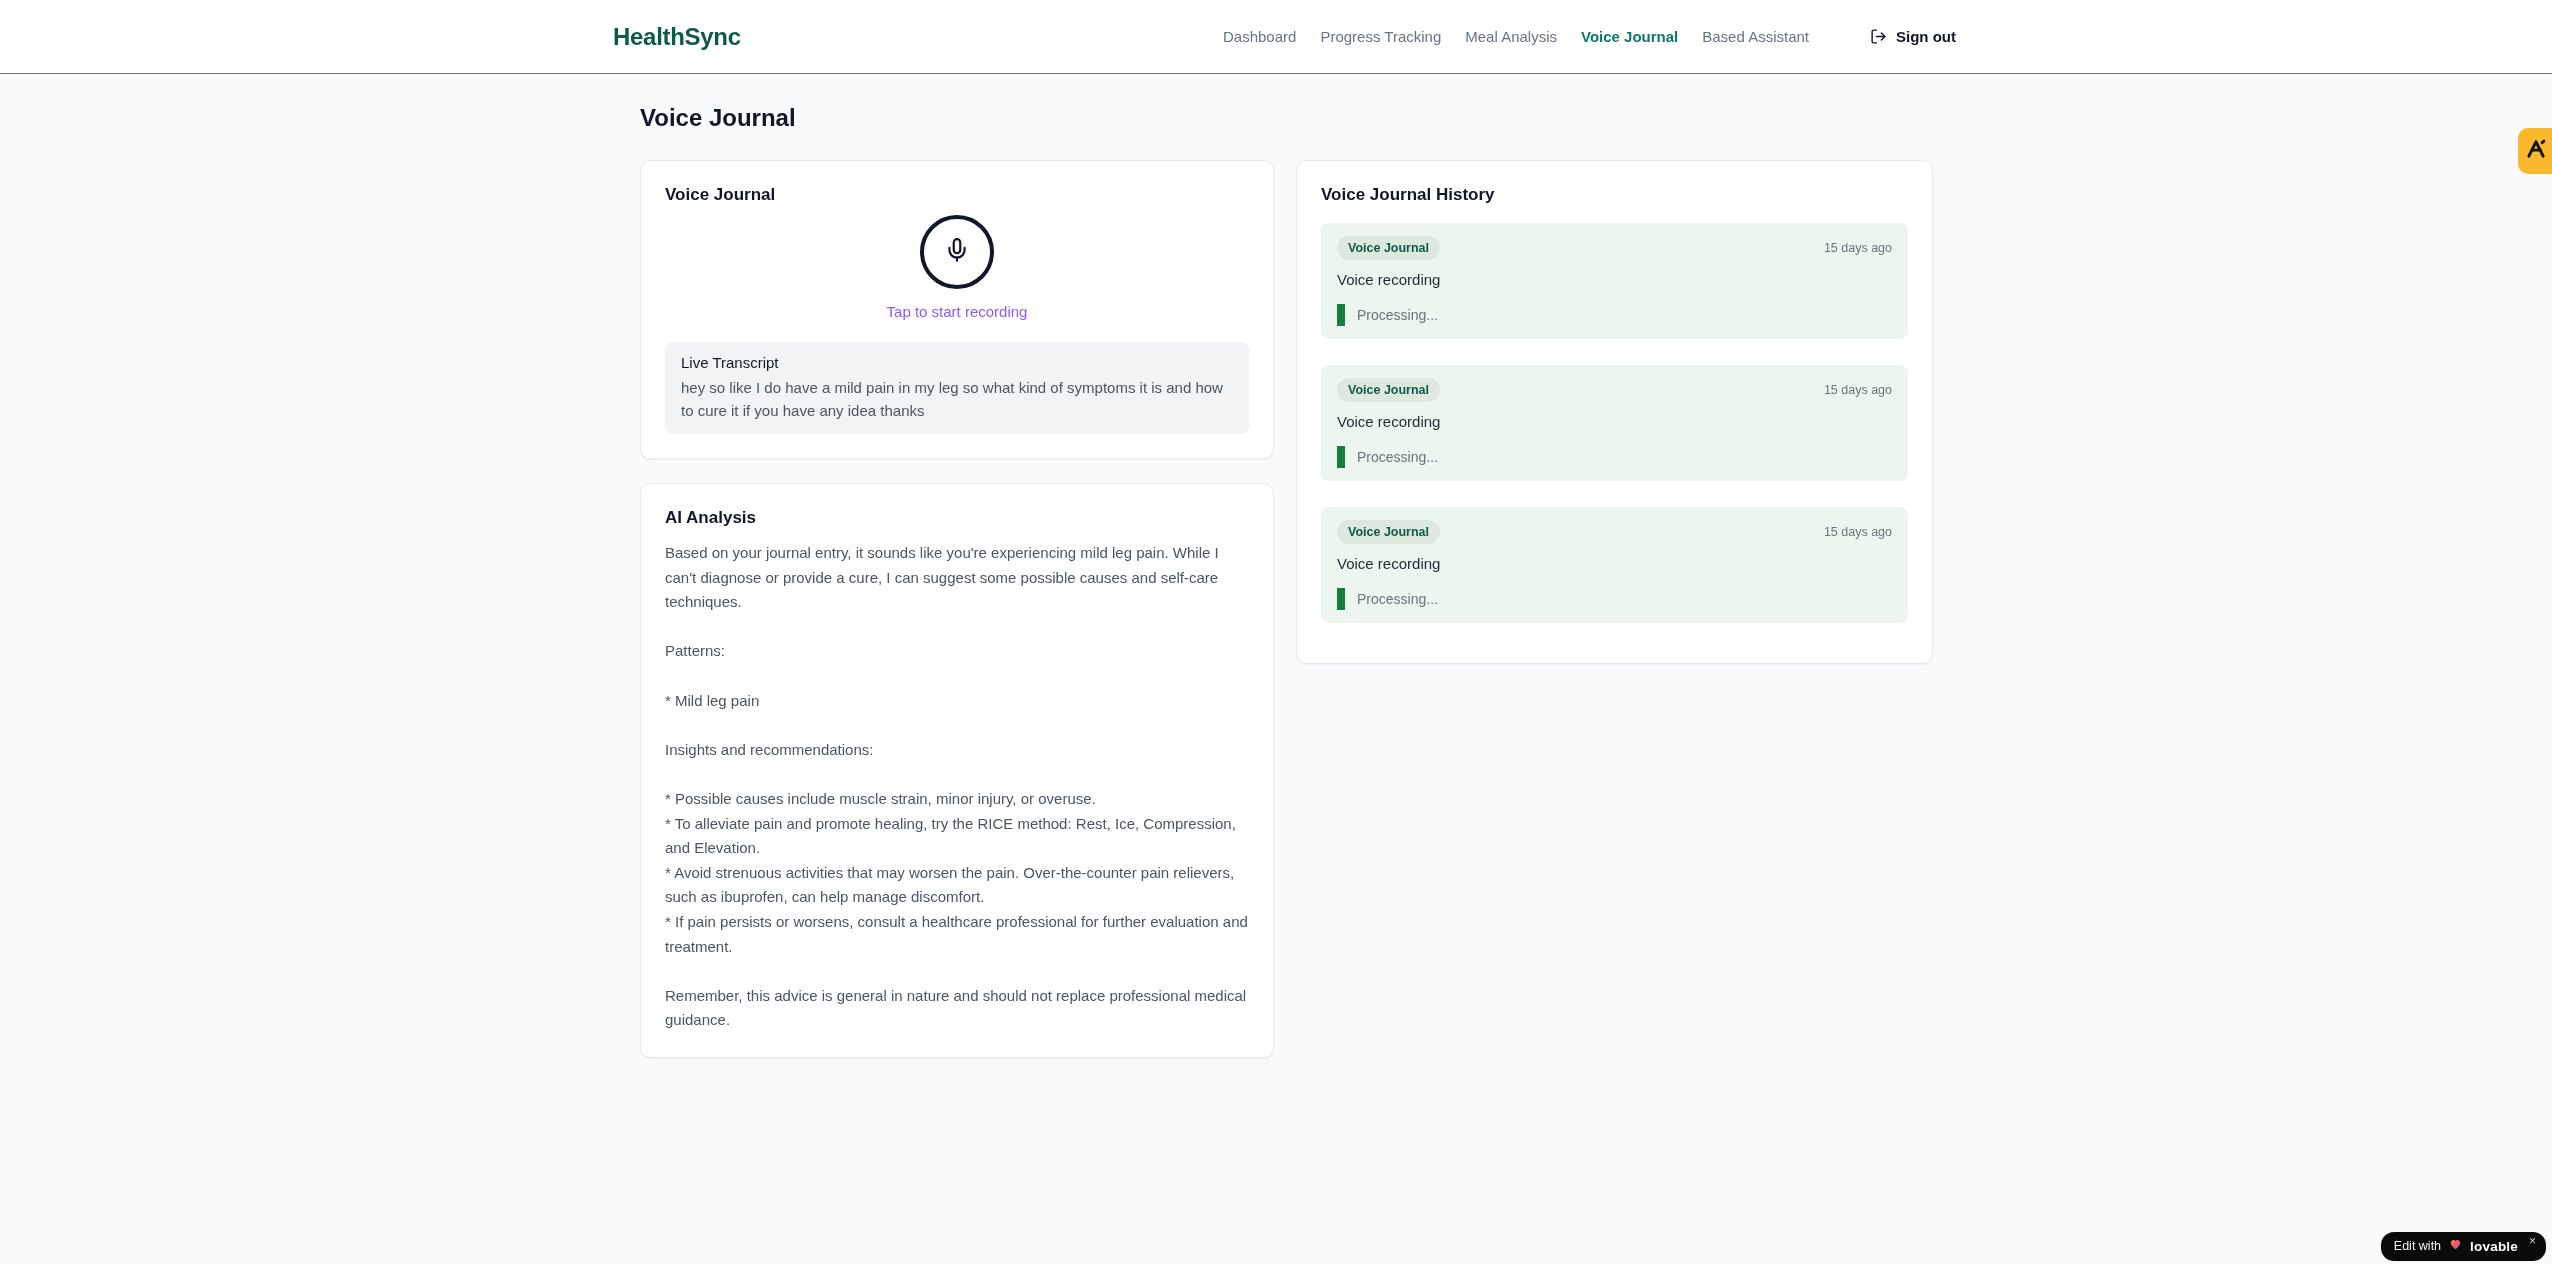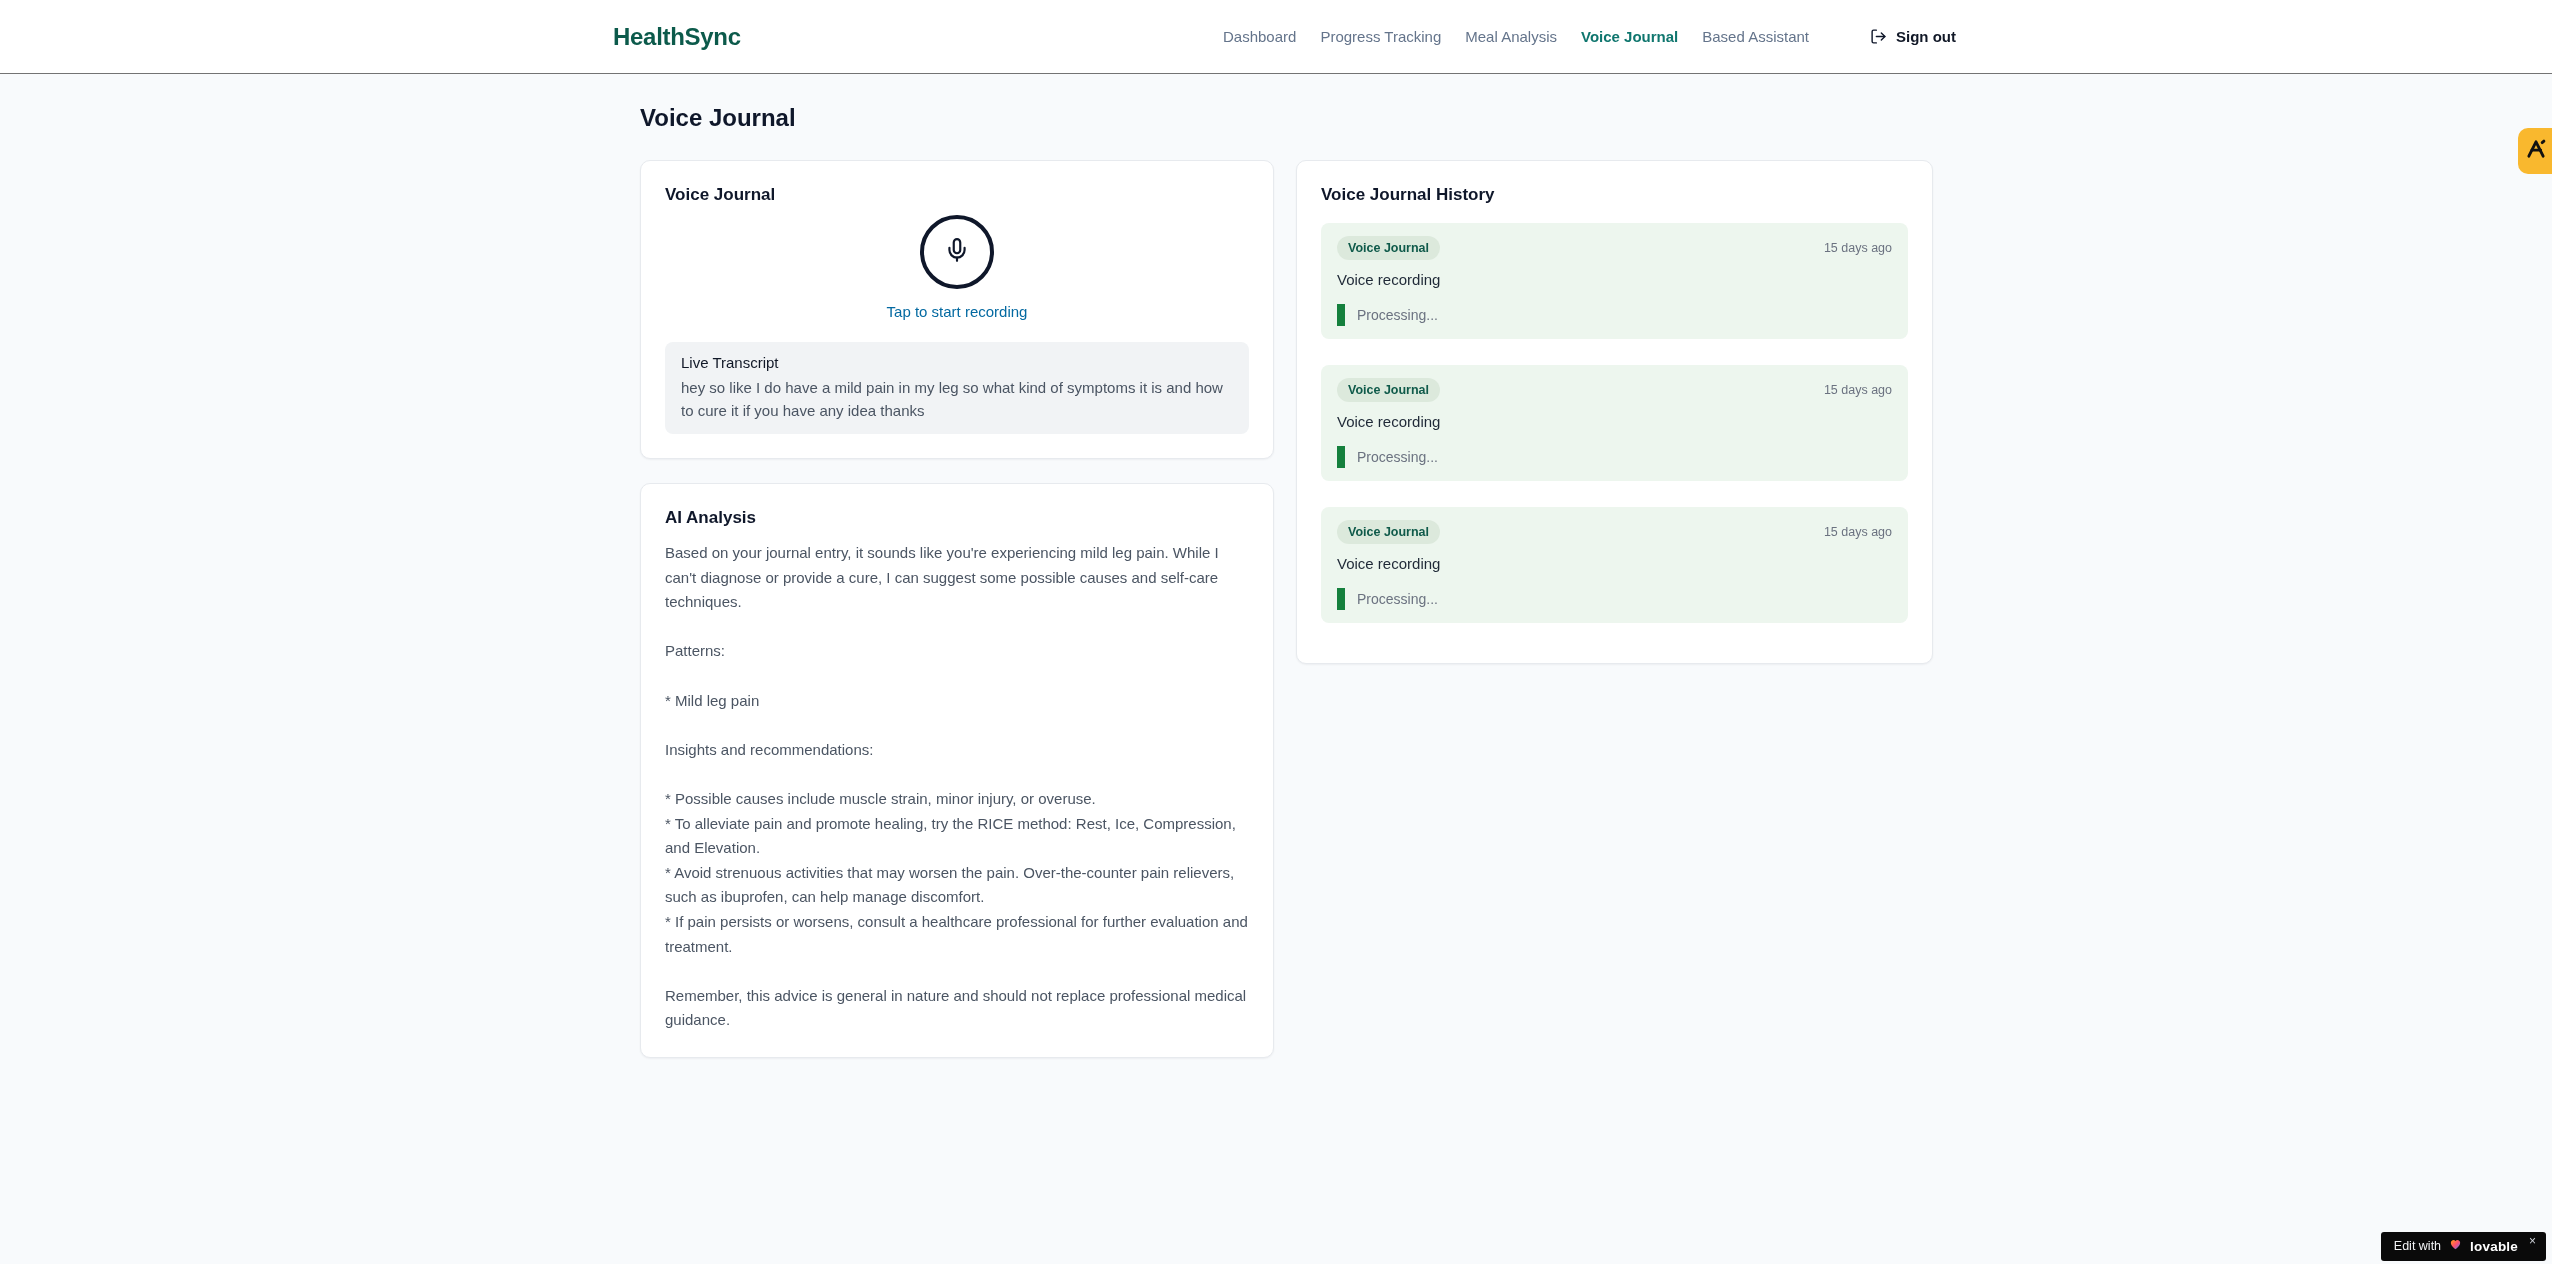--- a/index.html
+++ b/index.html
@@ -38,21 +38,21 @@
   }
   .card-title { font-size: 17px; font-weight: 700; color: #0f172a; }
 
   
   .mic-wrap { text-align: center; }
   .mic-btn {
     width: 74px; height: 74px; border-radius: 50%; background: #fff;
     border: 4px solid #0f172a; margin: 10px auto 0 auto;
     display: flex; align-items: center; justify-content: center; cursor: pointer;
   }
-  .tap-hint { margin-top: 14px; font-size: 15px; color: #0369a1; }
+  .tap-hint { margin-top: 14px; font-size: 15px; color: #8b5cf6; }
   .transcript {
     margin-top: 22px; background: #f1f3f5; border-radius: 8px; padding: 12px 16px;
   }
   .transcript-title { font-size: 15px; font-weight: 400; color: #111827; }
   .transcript-text { margin-top: 5px; font-size: 15px; line-height: 23px; color: #4b5563; }
 
   
   .analysis-body {
     margin-top: 13px; font-size: 15px; line-height: 24.6px; color: #4b5563;
     white-space: pre-line;
@@ -76,21 +76,21 @@
 
   
   .side-badge {
     position: fixed; top: 128px; right: -16px; width: 50px; height: 46px;
     background: #f9b82e; border-radius: 10px;
     display: flex; align-items: center; justify-content: flex-start;
     padding-left: 7px; cursor: pointer; z-index: 10;
   }
   .lovable-badge {
     position: fixed; right: 6px; bottom: 3px; background: #0a0a0a; color: #fff;
-    border-radius: 3px; padding: 5px 10px 6px 13px;
+    border-radius: 13px; padding: 5px 10px 6px 13px;
     display: flex; align-items: center; gap: 7px; cursor: pointer; z-index: 10;
   }
   .lovable-prefix { font-size: 12.5px; color: #f3f4f6; }
   .lovable-brand { font-size: 13.5px; font-weight: 800; letter-spacing: .2px; }
   .lovable-close { font-size: 12px; color: #cfd3da; align-self: flex-start; margin: -2px 0 0 4px; line-height: 1; cursor: pointer; }
 </style>
 </head>
 <body>
 
 <header>

